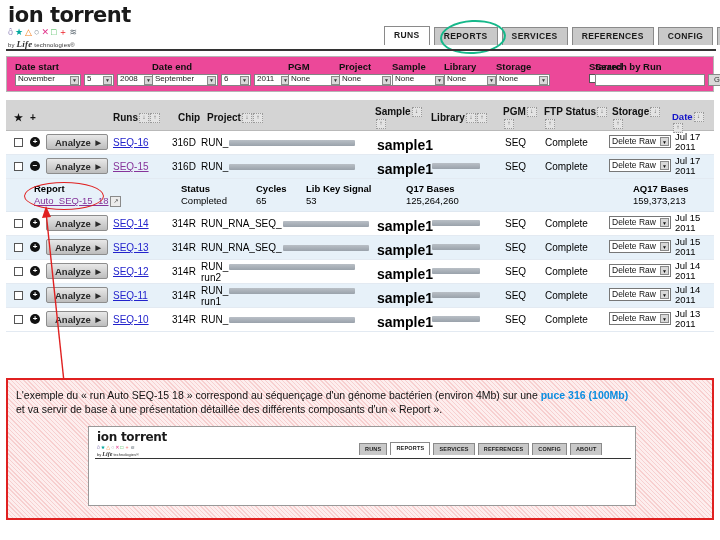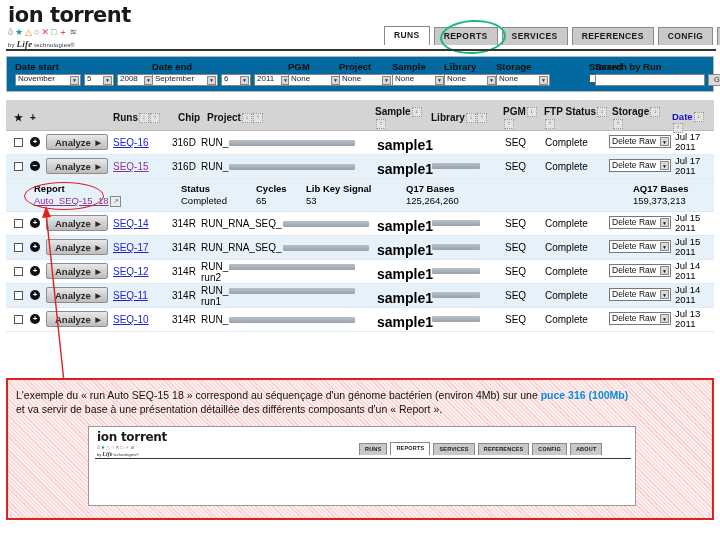--- a/index.html
+++ b/index.html
@@ -36,21 +36,21 @@
   
   .tab-circle{
     position:absolute;left:440px;top:20px;width:62px;height:30px;
     border:2.5px solid #16b88a;border-radius:50%/50%;
     transform:rotate(-3deg);pointer-events:none;
   }
 
   
   .filters{
     position:absolute;left:6px;top:56px;width:708px;height:36px;
-    background:#0369a1;border:1px solid #b5b5b5;
+    background:#ec4899;border:1px solid #b5b5b5;
     box-sizing:border-box;
   }
   .f-group{position:absolute;}
   .f-label{font-weight:bold;font-size:9.5px;color:#111;margin-bottom:2px;}
   .f-row{display:flex;gap:3px;}
   .sel{
     background:#fff;border:1px solid #848484;height:12px;
     font-size:8px;line-height:12px;color:#222;
     display:flex;align-items:flex-end;box-sizing:border-box;
     padding-left:2px;position:relative;
@@ -366,21 +366,21 @@
       <div class="pgm">SEQ</div>
       <div class="ftp">Complete</div>
       <div class="storsel"><span>Delete Raw</span><span class="arrow">▼</span></div>
       <div class="date"><span>Jul 15</span><br><span>2011</span></div>
     </div>
 
     <div class="row alt">
       <div class="chk"></div>
       <div class="dot">+</div>
       <div class="analyze"><span>Analyze</span><span class="car">▶</span></div>
-      <div class="runlink">SEQ-17</div>
+      <div class="runlink">SEQ-13</div>
       <div class="chip">314R</div>
       <div class="proj"><span>RUN_RNA_SEQ_</span><span class="redact" style="width:86px;"></span></div>
       <div class="sample">sample1</div>
       <div class="lib redact" style="width:48px;"></div>
       <div class="pgm">SEQ</div>
       <div class="ftp">Complete</div>
       <div class="storsel"><span>Delete Raw</span><span class="arrow">▼</span></div>
       <div class="date"><span>Jul 15</span><br><span>2011</span></div>
     </div>
 

